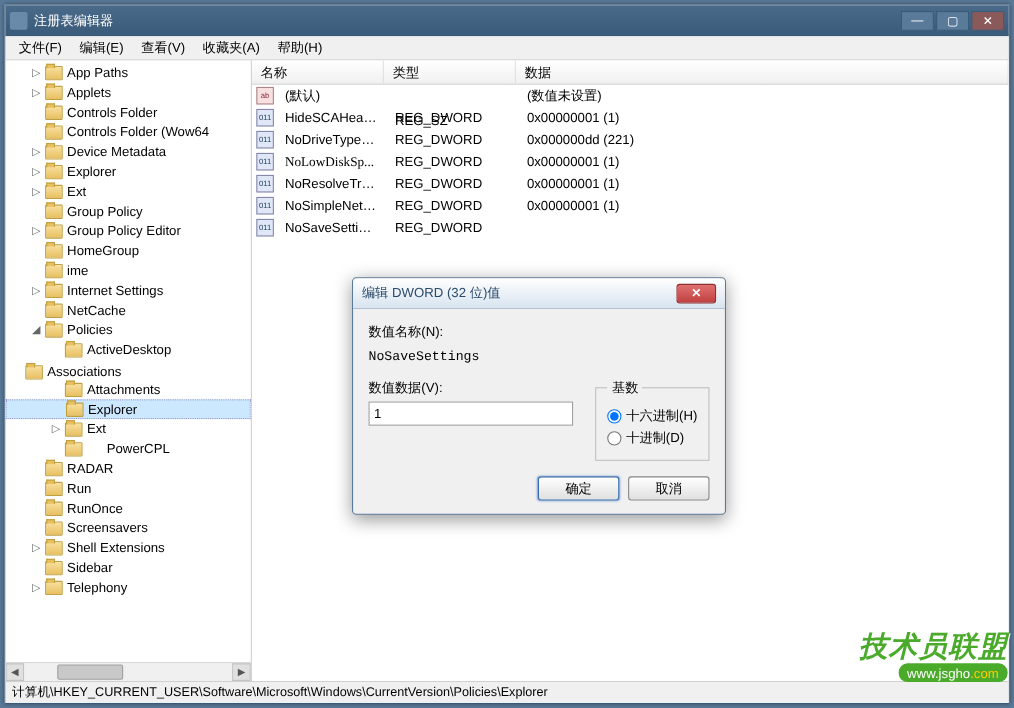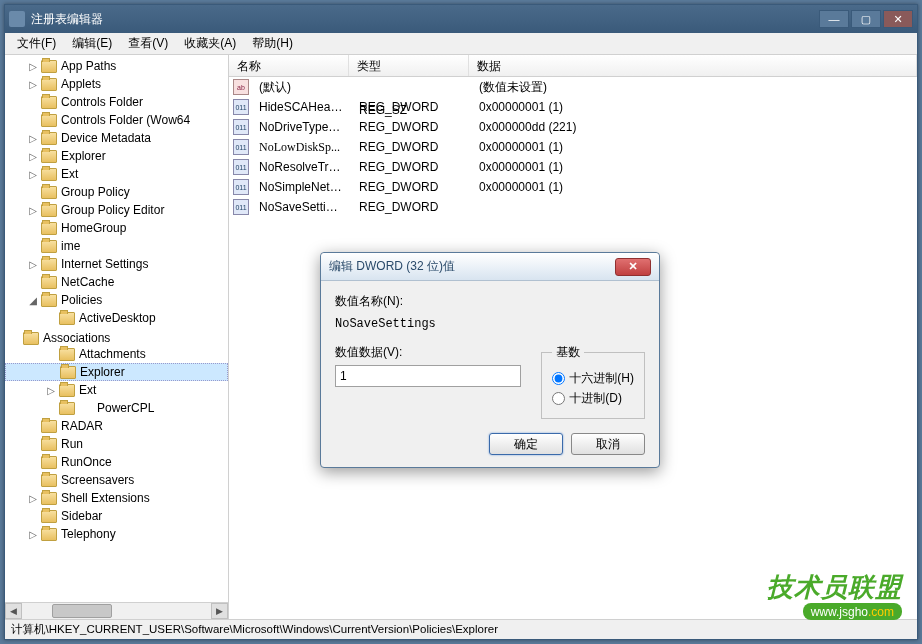--- a/index.html
+++ b/index.html
@@ -53,21 +53,21 @@
 .col-val { flex: 1; }
 .val-input { width: 100%; height: 22px; border: 1px solid #a0a0a0; padding: 2px 4px; background: #fff; }
 .fieldset { border: 1px solid #c0c0c0; padding: 6px 10px 8px; }
 .fieldset legend { padding: 0 4px; }
 .radio-row { display: flex; align-items: center; gap: 4px; margin: 3px 0; }
 .dialog-buttons { display: flex; justify-content: flex-end; gap: 8px; margin-top: 14px; }
 .dlg-btn { width: 74px; height: 22px; background: linear-gradient(#fff,#e0e0e0); border: 1px solid #888; border-radius: 3px; cursor: pointer; }
 .dlg-btn.default { border: 1px solid #3a6aaa; box-shadow: 0 0 2px #6a9ada; }
 
 
-.watermark { position: absolute; right: 20px; bottom: 24px; text-align: right; pointer-events: none; }
+.watermark { position: absolute; right: 6px; bottom: 24px; text-align: right; pointer-events: none; }
 .wm-top { font-size: 26px; font-weight: bold; color: #4aaa2a; font-style: italic; text-shadow: 1px 1px 0 #fff; letter-spacing: 1px; }
 .wm-bot { display: inline-block; background: #4aaa2a; color: #fff; padding: 1px 8px; border-radius: 8px; font-size: 13px; margin-top: -2px; }
 .wm-bot .com { color: #ffcc00; }
 </style>
 </head>
 <body>
 
 <div class="window">
   <div class="titlebar">
     <div class="icon"></div>

